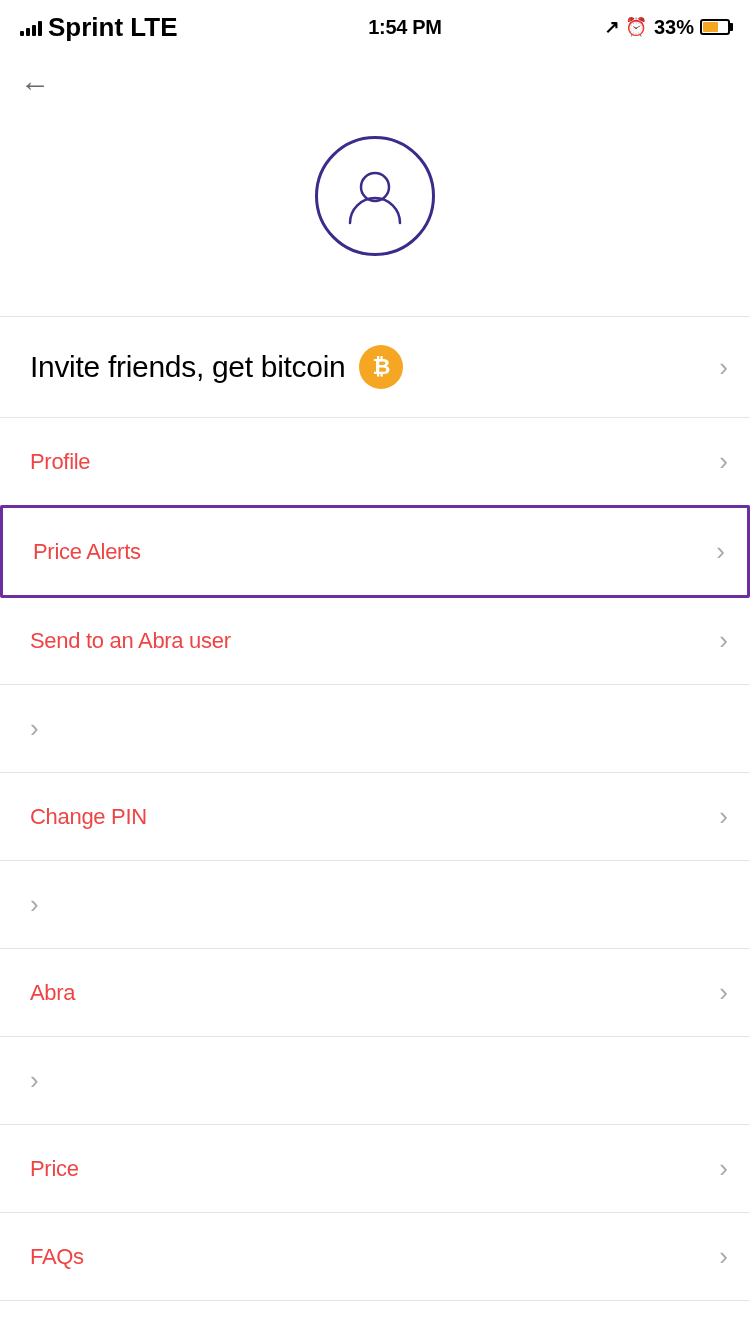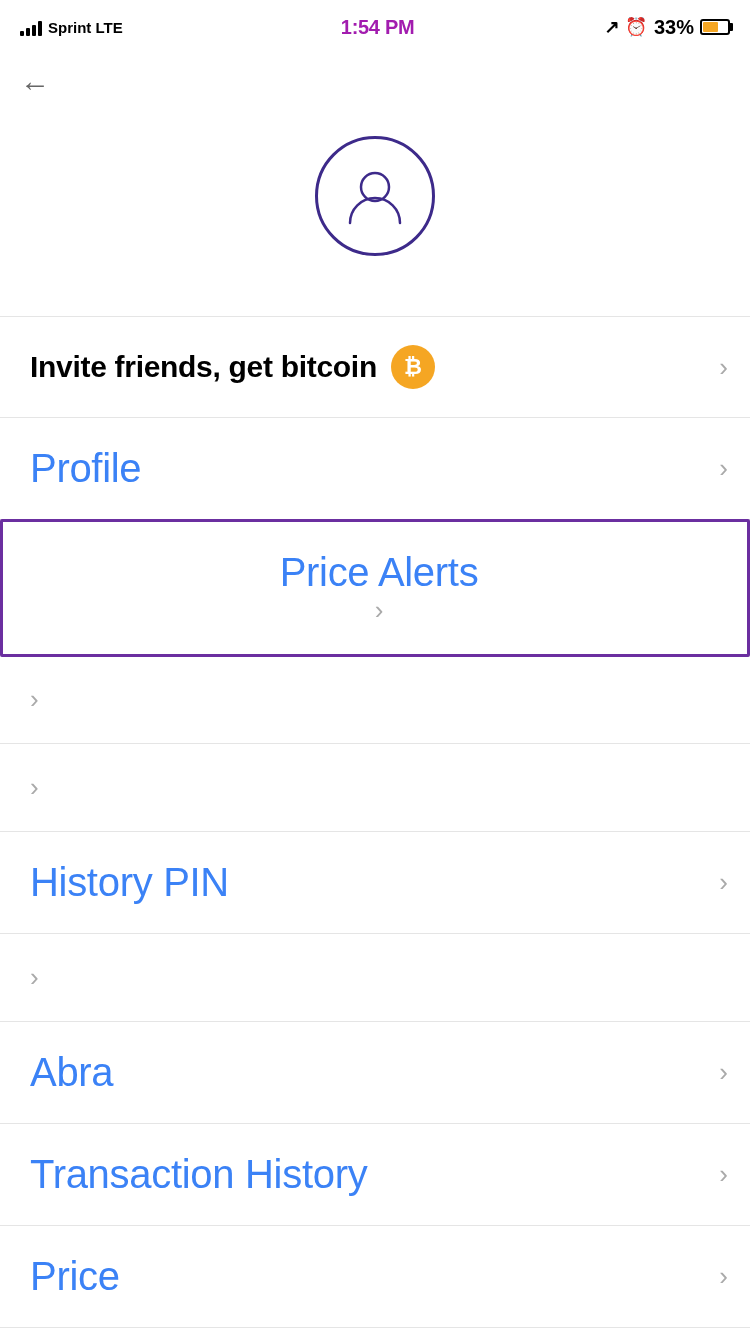--- a/index.html
+++ b/index.html
@@ -24,42 +24,42 @@
       align-items: center;
       padding: 12px 20px 8px 20px;
       height: 50px;
       background: #ffffff;
     }
 
     .status-left {
       display: flex;
       align-items: center;
       gap: 6px;
-      font-size: 15px;
+      font-size: 26px;
       font-weight: 600;
       color: #000;
     }
 
     .signal-bars {
       display: flex;
       align-items: flex-end;
       gap: 2px;
       height: 18px;
     }
 
     .signal-bar {
       width: 4px;
       background: #000;
       border-radius: 1px;
     }
 
     .status-center {
       font-size: 20px;
       font-weight: 600;
-      color: #a21caf;
+      color: #000000;
       letter-spacing: -0.3px;
       margin-left: 28px;
     }
 
     .status-right {
       display: flex;
       align-items: center;
       gap: 6px;
       font-size: 20px;
       font-weight: 600;
@@ -158,38 +158,37 @@
       background: #ffffff;
       cursor: pointer;
       position: relative;
     }
 
     .menu-item.highlighted {
       border: 3px solid #6b2fa0;
       border-radius: 2px;
       margin: -1px 0;
       z-index: 2;
-      flex-direction: column;
     }
 
     .menu-item-left {
       display: flex;
       align-items: center;
       gap: 14px;
     }
 
     .menu-item-text {
-      font-size: 40px;
-      color: #3b82f6;
+      font-size: 22px;
+      color: #ef4444;
       font-weight: 400;
       letter-spacing: -0.3px;
     }
 
     .menu-item-text.bold {
-      font-weight: 700;
+      font-weight: 400;
       font-size: 30px;
       color: #000;
     }
 
     .menu-chevron {
       font-size: 26px;
       color: #aaa;
     }
 
     
@@ -263,44 +262,44 @@
       </div>
       <span class="menu-chevron">›</span>
     </div>
     <div class="menu-item highlighted">
       <div class="menu-item-left">
         <span class="menu-item-text">Price Alerts</span>
       </div>
       <span class="menu-chevron">›</span>
     </div>
     <div class="menu-item">
-      <span class="menu-chevron">›</span>
-    </div>
-    <div class="menu-item">
-      <span class="menu-chevron">›</span>
-    </div>
-    <div class="menu-item">
-      <div class="menu-item-left">
-        <span class="menu-item-text">History PIN</span>
+      <div class="menu-item-left">
+        <span class="menu-item-text">Send to an Abra user</span>
+      </div>
+      <span class="menu-chevron">›</span>
+    </div>
+    <div class="menu-item">
+      <span class="menu-chevron">›</span>
+    </div>
+    <div class="menu-item">
+      <div class="menu-item-left">
+        <span class="menu-item-text">Change PIN</span>
       </div>
       <span class="menu-chevron">›</span>
     </div>
     <div class="menu-item">
       <span class="menu-chevron">›</span>
     </div>
     <div class="menu-item">
       <div class="menu-item-left">
         <span class="menu-item-text">Abra</span>
       </div>
       <span class="menu-chevron">›</span>
     </div>
     <div class="menu-item">
-      <div class="menu-item-left">
-        <span class="menu-item-text">Transaction History</span>
-      </div>
       <span class="menu-chevron">›</span>
     </div>
     <div class="menu-item">
       <div class="menu-item-left">
         <span class="menu-item-text">Price</span>
       </div>
       <span class="menu-chevron">›</span>
     </div>
     <div class="menu-item">
       <div class="menu-item-left">

